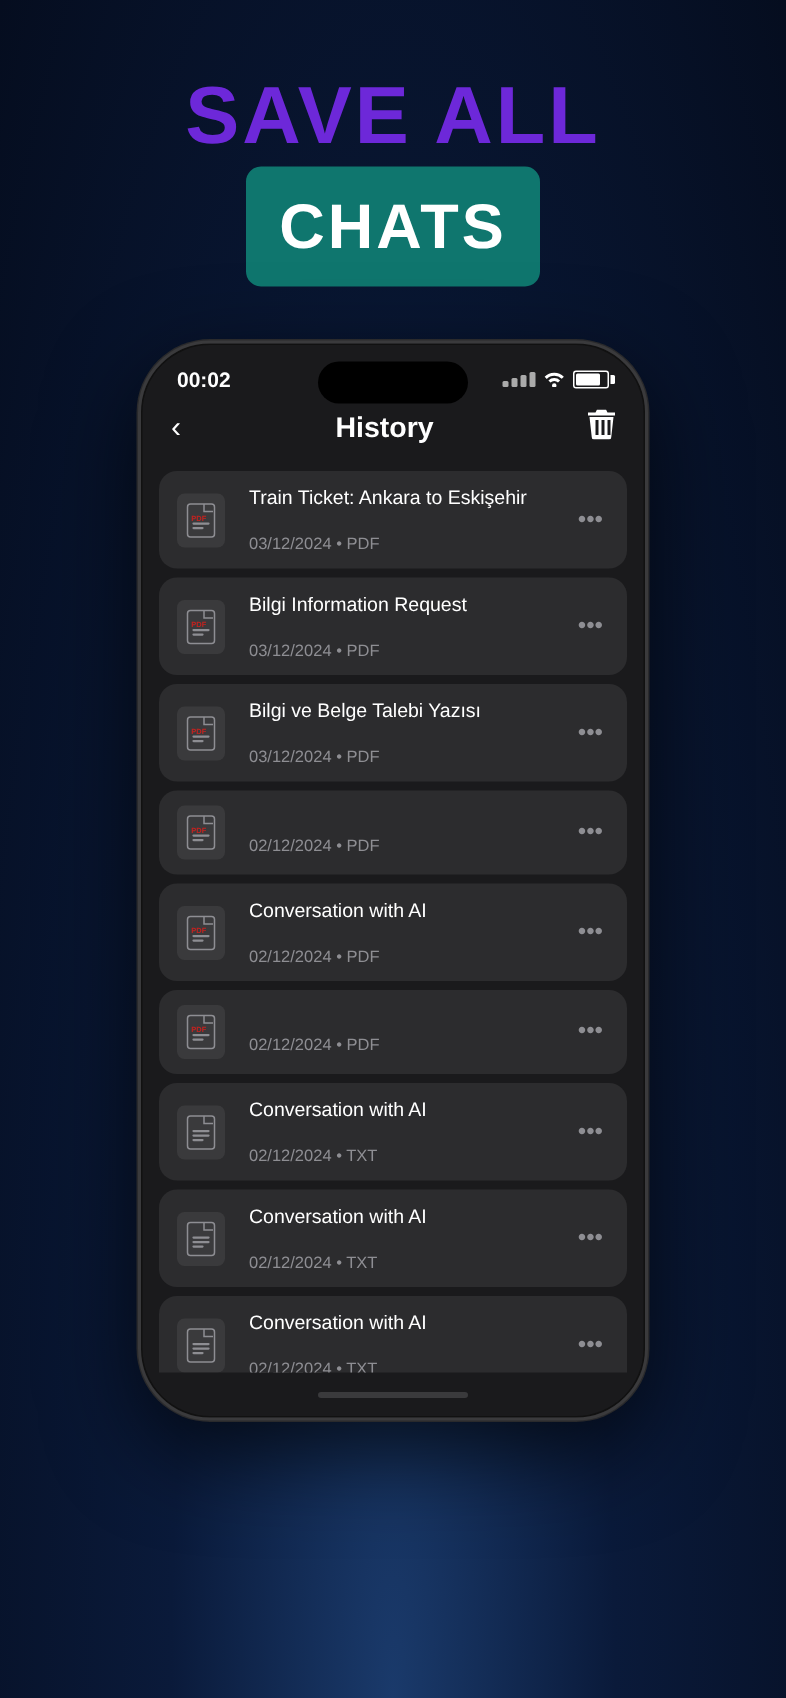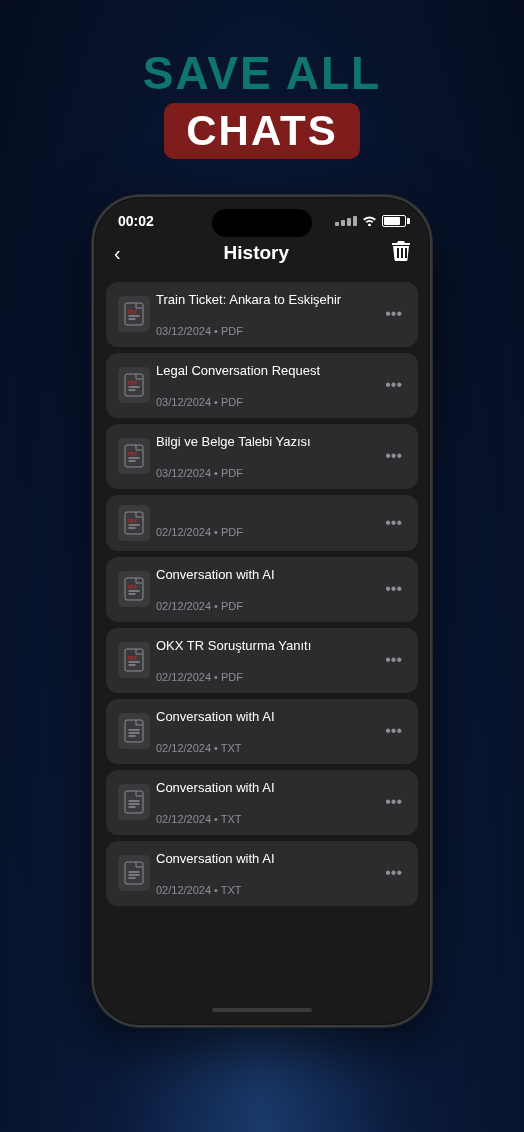--- a/index.html
+++ b/index.html
@@ -15,47 +15,47 @@
       font-family: -apple-system, BlinkMacSystemFont, 'SF Pro Display', 'Helvetica Neue', sans-serif;
       overflow: hidden;
     }
 
     .header-text {
       margin-top: 48px;
       text-align: center;
     }
 
     .save-all {
-      color: #0f766e;
-      font-size: 46px;
+      color: #6d28d9;
+      font-size: 54px;
       font-weight: 900;
       letter-spacing: 2px;
       line-height: 1.1;
     }
 
     .chats-badge {
-      background: #7f1d1d;
+      background: #0f766e;
       border-radius: 10px;
-      padding: 4px 22px;
+      padding: 16px 22px;
       display: inline-block;
       margin-top: 4px;
     }
 
     .chats-text {
       color: #ffffff;
       font-size: 42px;
       font-weight: 900;
       letter-spacing: 2px;
     }
 
     
     .phone-frame {
       margin-top: 36px;
       width: 340px;
-      height: 832px;
+      height: 720px;
       background: #1a1a1c;
       border-radius: 48px;
       border: 2px solid #3a3a3c;
       box-shadow: 0 0 0 1px #2a2a2c, inset 0 0 0 1px #111, 0 20px 60px rgba(0,0,0,0.7);
       position: relative;
       overflow: hidden;
       display: flex;
       flex-direction: column;
     }
 
@@ -178,21 +178,21 @@
       gap: 6px;
     }
 
     
     .list-item {
       background: #2c2c2e;
       border-radius: 12px;
       display: flex;
       align-items: center;
       padding: 10px 12px;
-      gap: 6px;
+      gap: 16px;
       flex-shrink: 0;
     }
 
     .file-icon {
       width: 32px;
       height: 36px;
       background: #3a3a3c;
       border-radius: 5px;
       display: flex;
       align-items: center;
@@ -320,21 +320,21 @@
       <div class="list-item">
       <div class="file-icon file-icon-pdf">
         <svg viewBox="0 0 20 24" fill="none" xmlns="http://www.w3.org/2000/svg">
           <rect x="1" y="1" width="18" height="22" rx="2" fill="#3a3a3c" stroke="#8e8e93" stroke-width="1"></rect>
           <path d="M5 14h10M5 17h6" stroke="#8e8e93" stroke-width="1.5" stroke-linecap="round"></path>
           <path d="M12 1v5h6" fill="none" stroke="#8e8e93" stroke-width="1"></path>
           <text x="3.5" y="12" font-size="5" fill="#c5221f" font-weight="bold" font-family="sans-serif">PDF</text>
         </svg>
       </div>
       <div class="item-info">
-        <div class="item-title">Legal Conversation Request</div>
+        <div class="item-title">Bilgi Information Request</div>
         <div class="item-meta">03/12/2024 • PDF</div>
       </div>
       <div class="more-btn">•••</div>
     </div>
       <div class="list-item">
       <div class="file-icon file-icon-pdf">
         <svg viewBox="0 0 20 24" fill="none" xmlns="http://www.w3.org/2000/svg">
           <rect x="1" y="1" width="18" height="22" rx="2" fill="#3a3a3c" stroke="#8e8e93" stroke-width="1"></rect>
           <path d="M5 14h10M5 17h6" stroke="#8e8e93" stroke-width="1.5" stroke-linecap="round"></path>
           <path d="M12 1v5h6" fill="none" stroke="#8e8e93" stroke-width="1"></path>
@@ -379,21 +379,20 @@
       <div class="list-item">
       <div class="file-icon file-icon-pdf">
         <svg viewBox="0 0 20 24" fill="none" xmlns="http://www.w3.org/2000/svg">
           <rect x="1" y="1" width="18" height="22" rx="2" fill="#3a3a3c" stroke="#8e8e93" stroke-width="1"></rect>
           <path d="M5 14h10M5 17h6" stroke="#8e8e93" stroke-width="1.5" stroke-linecap="round"></path>
           <path d="M12 1v5h6" fill="none" stroke="#8e8e93" stroke-width="1"></path>
           <text x="3.5" y="12" font-size="5" fill="#c5221f" font-weight="bold" font-family="sans-serif">PDF</text>
         </svg>
       </div>
       <div class="item-info">
-        <div class="item-title">OKX TR Soruşturma Yanıtı</div>
         <div class="item-meta">02/12/2024 • PDF</div>
       </div>
       <div class="more-btn">•••</div>
     </div>
       <div class="list-item">
       <div class="file-icon file-icon-txt">
         <svg viewBox="0 0 20 24" fill="none" xmlns="http://www.w3.org/2000/svg">
           <rect x="1" y="1" width="18" height="22" rx="2" fill="#3a3a3c" stroke="#8e8e93" stroke-width="1"></rect>
           <path d="M5 11h10M5 14h10M5 17h6" stroke="#8e8e93" stroke-width="1.5" stroke-linecap="round"></path>
           <path d="M12 1v5h6" fill="none" stroke="#8e8e93" stroke-width="1"></path>

